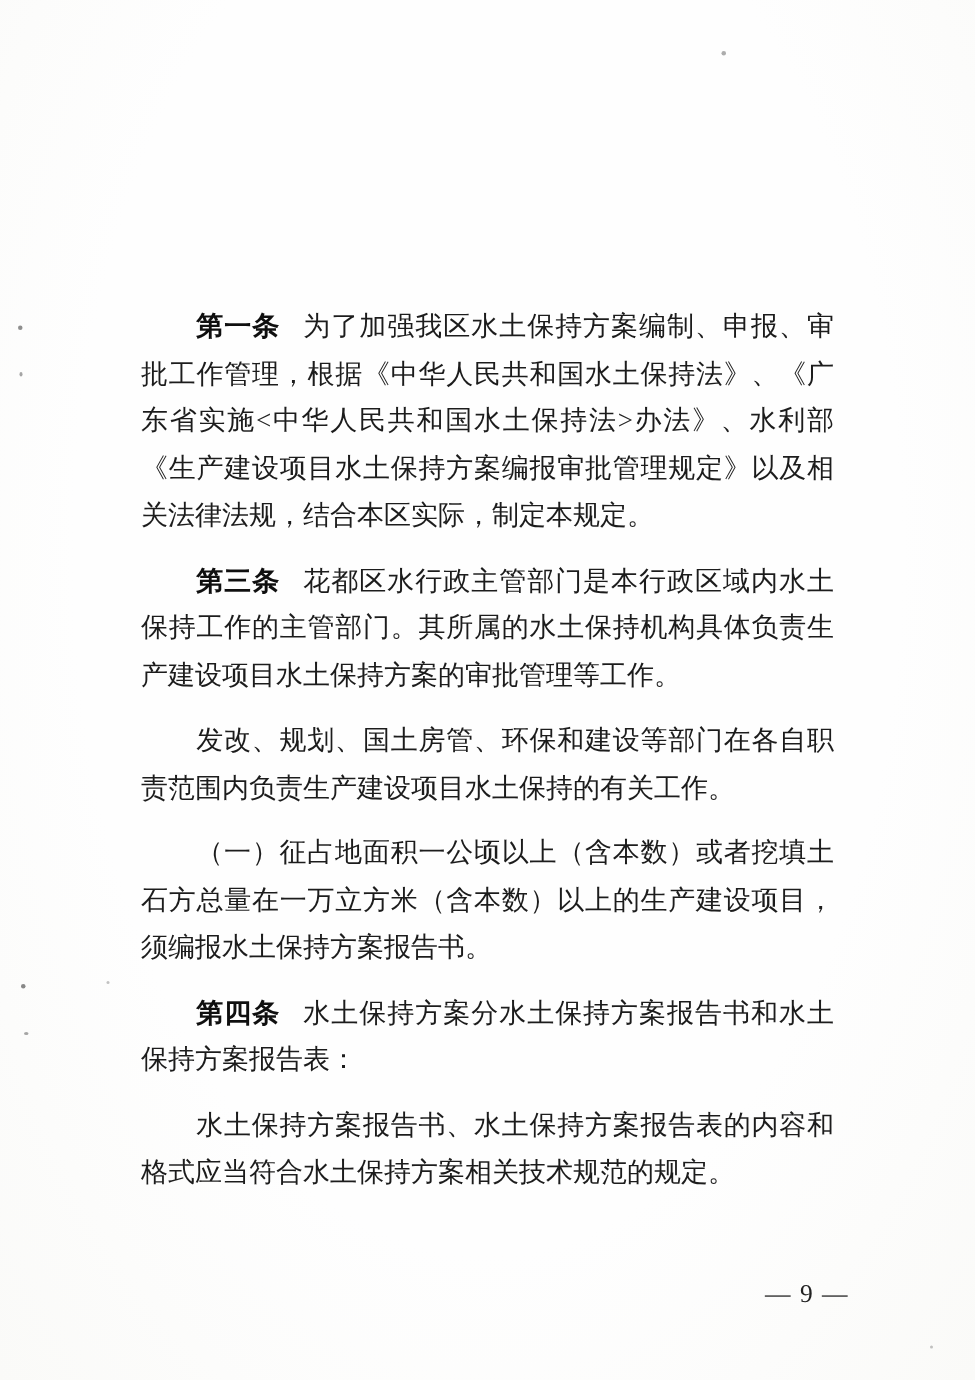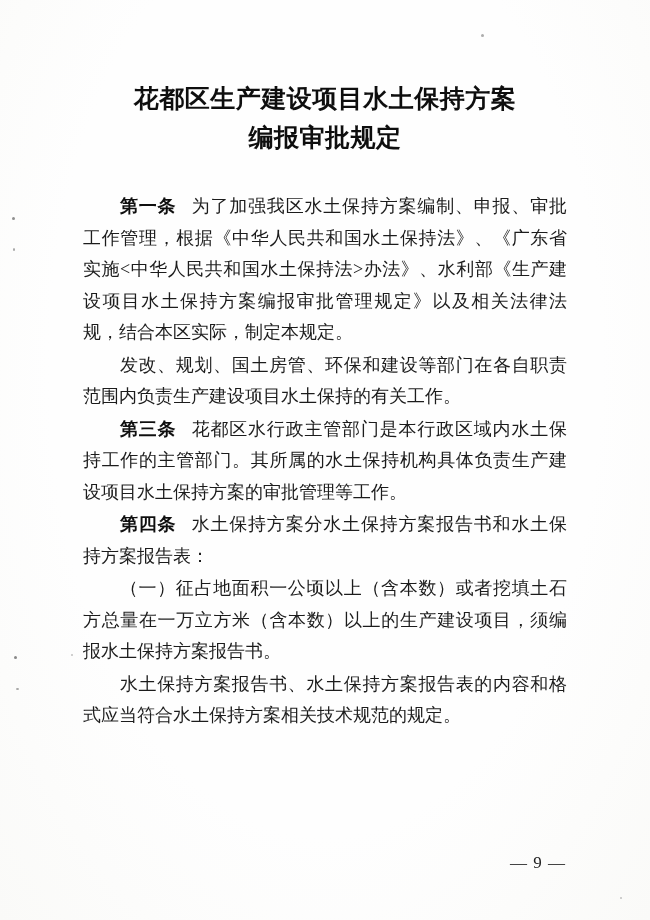--- a/index.html
+++ b/index.html
@@ -36,21 +36,21 @@
     left: 82px;
     width: 486px;
     font-size: 18px;
     line-height: 31.5px;
     text-align: justify;
     text-justify: inter-character;
     word-break: break-all;
     color: #1c1c1c;
   }
   .doc-body p {
-    margin: 1px;
+    margin: 12px;
     padding: 0;
     text-indent: 2.05em;
   }
   .article-label {
     font-weight: 700;
     color: #0f0f0f;
     margin-right: 0.85em;
   }
   .article-label:empty {
     margin-right: 0;
@@ -75,31 +75,27 @@
   .speck.s4 { left: 16px;  top: 688px; width: 3px; height: 2px; opacity: .6;  }
   .speck.s5 { left: 481px; top: 34px;  width: 3px; height: 3px; opacity: .55; }
   .speck.s6 { left: 71px;  top: 654px; width: 2px; height: 2px; opacity: .4;  }
   .speck.s7 { left: 620px; top: 897px; width: 2px; height: 2px; opacity: .4;  }
 </style>
 </head>
 <body>
 
 <div class="page">
 
-  <div class="doc-title">
-    <div>花都区生产建设项目水土保持方案</div>
-    <div>编报审批规定</div>
-  </div>
 
   <div class="doc-body">
     <p><span class="article-label">第一条</span><span>为了加强我区水土保持方案编制、申报、审批工作管理，根据《中华人民共和国水土保持法》、《广东省实施&lt;中华人民共和国水土保持法&gt;办法》、水利部《生产建设项目水土保持方案编报审批管理规定》以及相关法律法规，结合本区实际，制定本规定。</span></p>
+    <p><span class="article-label">第三条</span><span>花都区水行政主管部门是本行政区域内水土保持工作的主管部门。其所属的水土保持机构具体负责生产建设项目水土保持方案的审批管理等工作。</span></p>
     <p><span>发改、规划、国土房管、环保和建设等部门在各自职责范围内负责生产建设项目水土保持的有关工作。</span></p>
-    <p><span class="article-label">第三条</span><span>花都区水行政主管部门是本行政区域内水土保持工作的主管部门。其所属的水土保持机构具体负责生产建设项目水土保持方案的审批管理等工作。</span></p>
+    <p><span>（一）征占地面积一公顷以上（含本数）或者挖填土石方总量在一万立方米（含本数）以上的生产建设项目，须编报水土保持方案报告书。</span></p>
     <p><span class="article-label">第四条</span><span>水土保持方案分水土保持方案报告书和水土保持方案报告表：</span></p>
-    <p><span>（一）征占地面积一公顷以上（含本数）或者挖填土石方总量在一万立方米（含本数）以上的生产建设项目，须编报水土保持方案报告书。</span></p>
     <p><span>水土保持方案报告书、水土保持方案报告表的内容和格式应当符合水土保持方案相关技术规范的规定。</span></p>
   </div>
 
   <div class="page-number">— 9 —</div>
 
   <div class="speck s1"></div>
   <div class="speck s2"></div>
   <div class="speck s3"></div>
   <div class="speck s4"></div>
   <div class="speck s5"></div>

